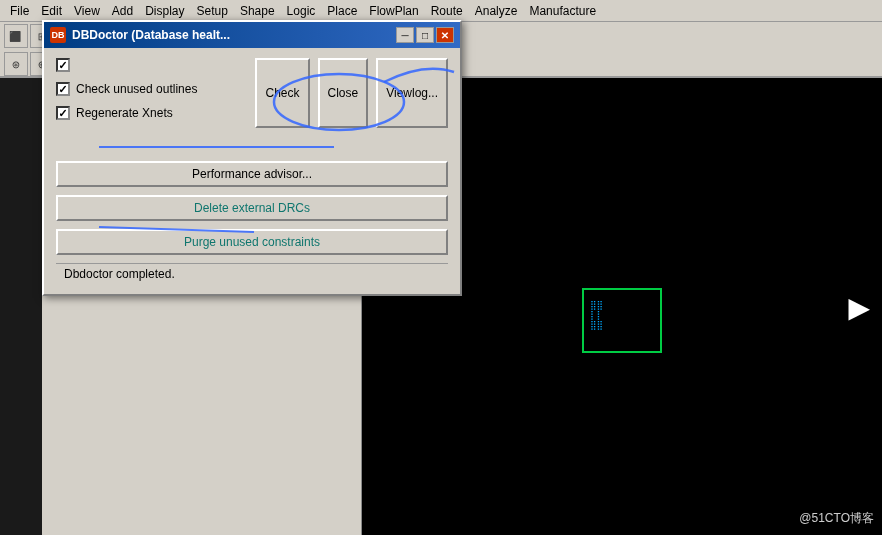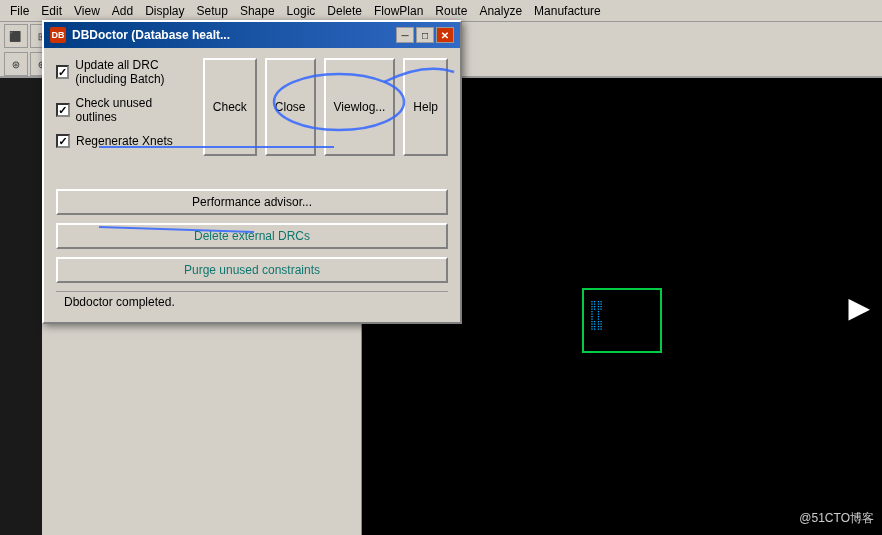--- a/index.html
+++ b/index.html
@@ -316,21 +316,21 @@
 
 <div class="menu-bar">
   <span class="menu-item">File</span>
   <span class="menu-item">Edit</span>
   <span class="menu-item">View</span>
   <span class="menu-item">Add</span>
   <span class="menu-item">Display</span>
   <span class="menu-item">Setup</span>
   <span class="menu-item">Shape</span>
   <span class="menu-item">Logic</span>
-  <span class="menu-item">Delete</span>
+  <span class="menu-item">Place</span>
   <span class="menu-item">FlowPlan</span>
   <span class="menu-item">Route</span>
   <span class="menu-item">Analyze</span>
   <span class="menu-item">Manufacture</span>
 </div>
 
 <div class="toolbar-area">
   <div class="toolbar-row">
     <div class="tb-btn">⬛</div>
     <div class="tb-btn">⊞</div>
@@ -524,21 +524,20 @@
     </div>
   </div>
 
   <div class="dialog-body">
     <div class="dialog-left">
 
       <div class="checkbox-row">
         <div class="cb-box">
           <span class="cb-check">✓</span>
         </div>
-        <span class="cb-label">Update all DRC (including Batch)</span>
       </div>
 
       <div class="checkbox-row">
         <div class="cb-box">
           <span class="cb-check">✓</span>
         </div>
         <span class="cb-label">Check unused outlines</span>
       </div>
 
       <div class="checkbox-row">
@@ -546,21 +545,20 @@
           <span class="cb-check">✓</span>
         </div>
         <span class="cb-label">Regenerate Xnets</span>
       </div>
     </div>
 
     <div class="dialog-right">
       <button class="action-btn">Check</button>
       <button class="action-btn">Close</button>
       <button class="action-btn">Viewlog...</button>
-      <button class="action-btn">Help</button>
     </div>
   </div>
 
   <div class="dialog-footer">
     <button class="action-btn wide-btn-enabled">Performance advisor...</button>
     <button class="action-btn action-btn-disabled">Delete external DRCs</button>
     <button class="action-btn action-btn-disabled">Purge unused constraints</button>
 
     <div class="status-bar">Dbdoctor completed.</div>
   </div>

